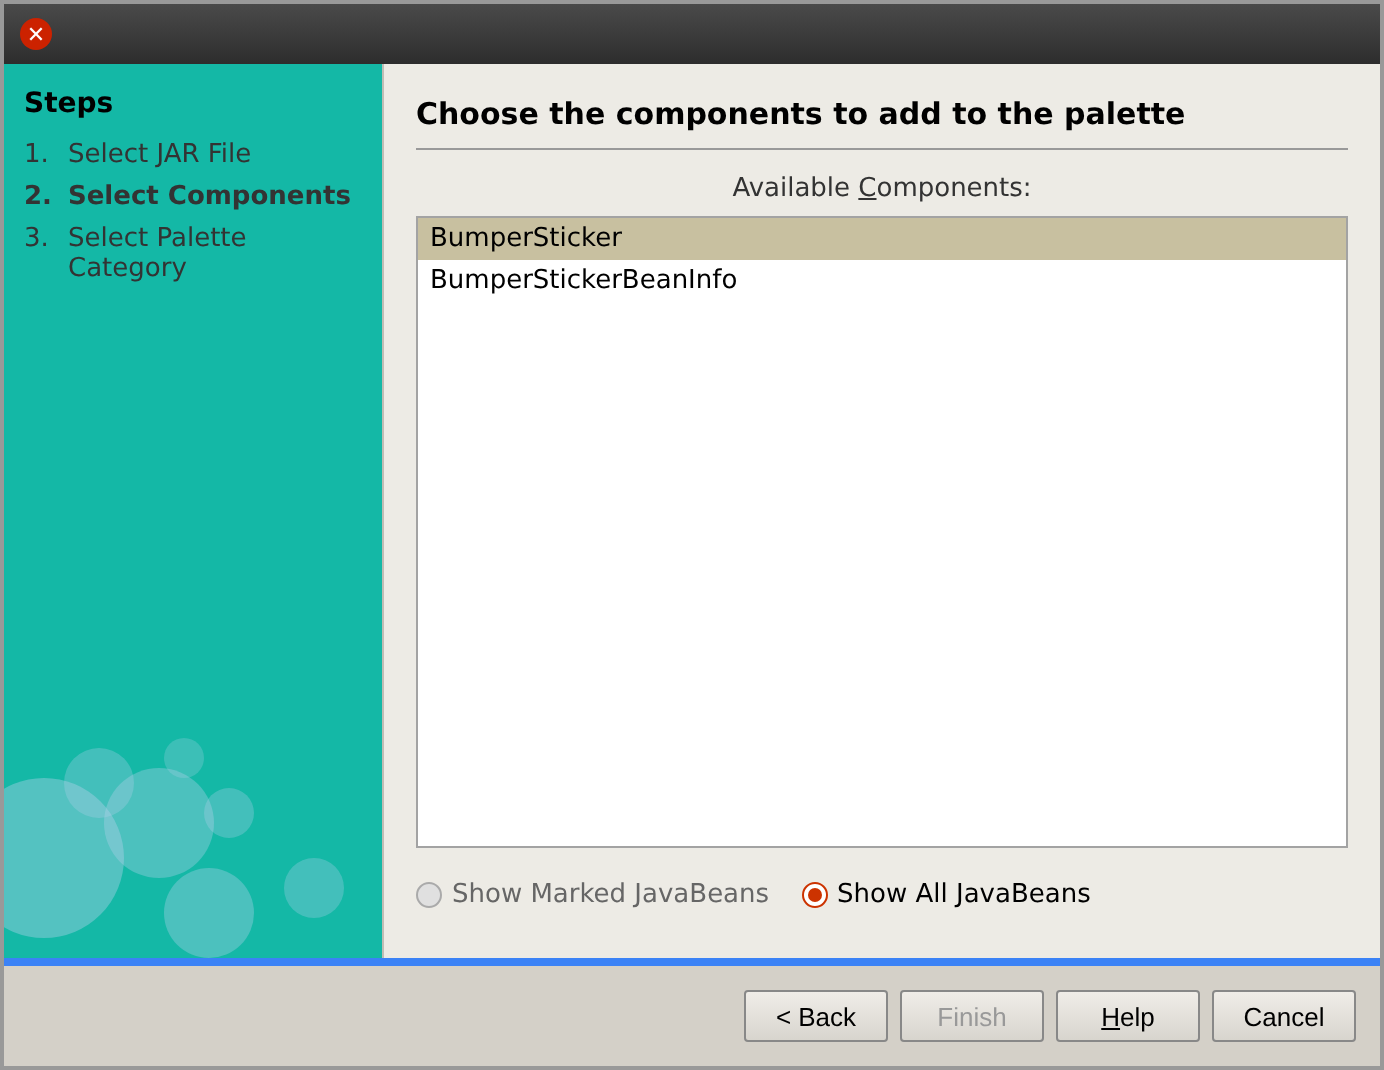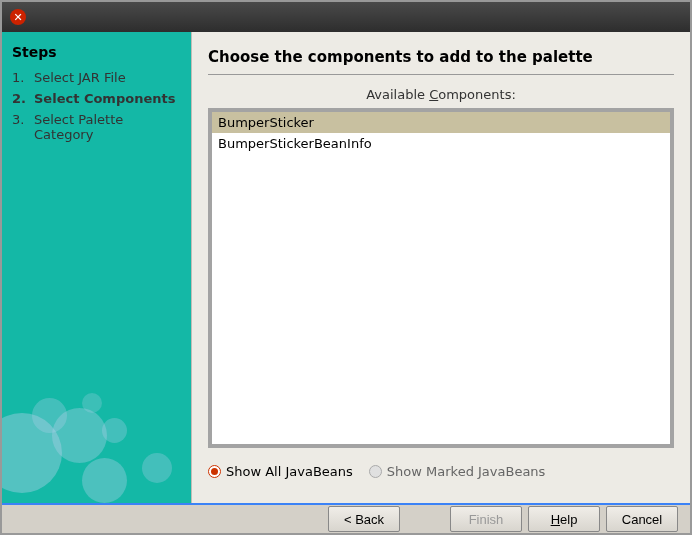--- a/index.html
+++ b/index.html
@@ -118,21 +118,21 @@
       font-size: 13px;
       color: #333;
       margin-bottom: 6px;
       text-align: center;
     }
     .available-label u {
       text-decoration: underline;
     }
     .components-list {
       flex: 1;
-      border: 4px solid #a3a3a3;
+      border: 1px solid #a3a3a3;
       background: white;
       overflow-y: auto;
       margin-bottom: 10px;
     }
     .list-item {
       padding: 3px 6px;
       cursor: pointer;
       font-size: 13px;
       color: #000;
     }
@@ -173,44 +173,43 @@
     }
     .radio-circle.checked::after {
       content: '';
       width: 7px;
       height: 7px;
       border-radius: 50%;
       background: #cc3300;
     }
     .button-bar {
       background: #d4d0c8;
-      border-top: 2px solid #3b82f6;
+      border-top: 4px solid #3b82f6;
       padding: 8px 12px;
       display: flex;
       justify-content: flex-end;
       gap: 6px;
-      height: 30px;
+      height: 54px;
       align-items: center;
       flex-shrink: 0;
     }
     .btn {
       min-width: 72px;
       height: 26px;
       padding: 0 10px;
       background: linear-gradient(to bottom, #f0ede8, #d8d5ce);
       border: 1px solid #888;
       border-radius: 2px;
       font-size: 13px;
       cursor: pointer;
       color: #000;
     }
     .btn:disabled {
       color: #999;
       cursor: default;
-      margin-left: 44px;
     }
     .btn u {
       text-decoration: underline;
     }
   </style>
 </head>
 <body>
 
 <div class="window">
 
@@ -251,27 +250,27 @@
     <div class="main-panel">
       <div class="main-title">Choose the components to add to the palette</div>
       <div class="available-label">
         <span>Available <u>C</u>omponents:</span>
       </div>
       <div class="components-list">
         <div class="list-item selected">BumperSticker</div>
         <div class="list-item">BumperStickerBeanInfo</div>
       </div>
       <div class="radio-row">
+        <div class="radio-option">
+          <div class="radio-circle"></div>
+          <span>Show Marked JavaBeans</span>
+        </div>
         <div class="radio-option enabled">
           <div class="radio-circle checked"></div>
           <span>Show All JavaBeans</span>
-        </div>
-        <div class="radio-option">
-          <div class="radio-circle"></div>
-          <span>Show Marked JavaBeans</span>
         </div>
       </div>
     </div>
   </div>
 
   <div class="button-bar">
     <button class="btn">&lt; Back</button>
     <button class="btn" disabled="">Finish</button>
     <button class="btn"><u>H</u>elp</button>
     <button class="btn">Cancel</button>

